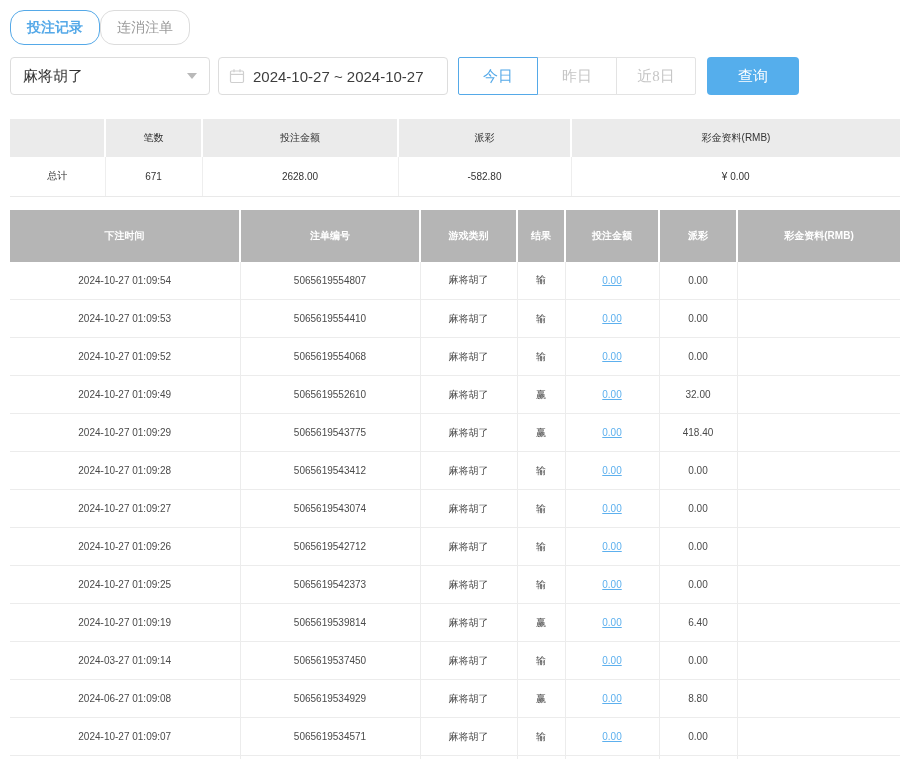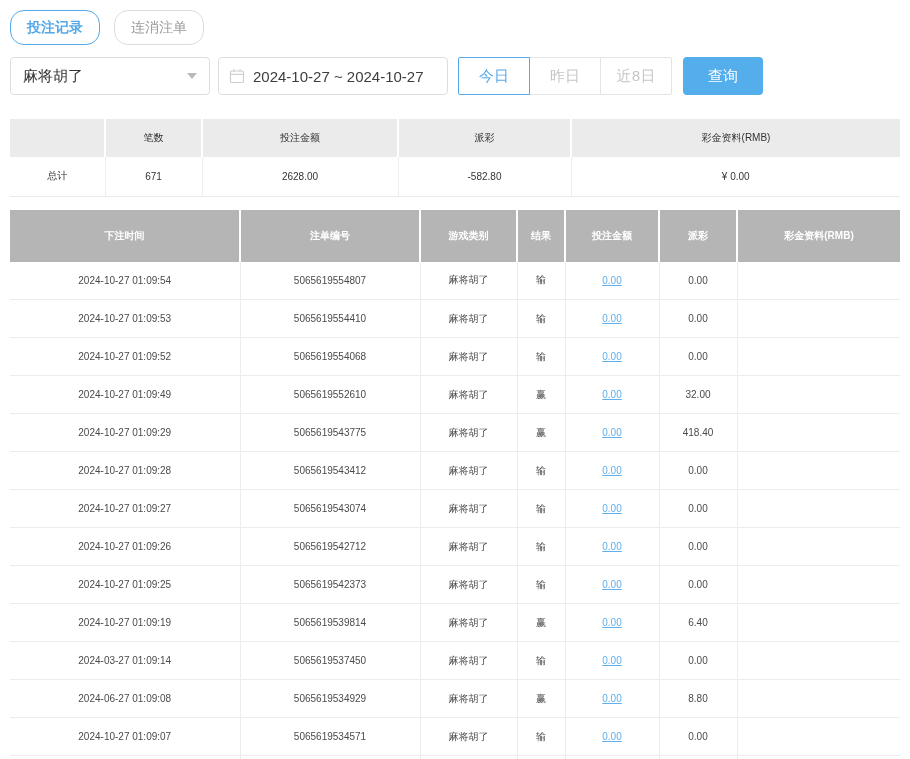--- a/index.html
+++ b/index.html
@@ -14,21 +14,21 @@
   *{box-sizing:border-box;}
   html,body{margin:0;padding:0;}
   body{
     width:910px;height:759px;overflow:hidden;background:#fff;
     font-family:"Liberation Sans","DejaVu Sans",sans-serif;
     color:#444;
   }
   .page{padding:10px;width:910px;}
 
   
-  .tabs-row{display:flex;align-items:center;gap:14px;height:35px;}
+  .tabs-row{display:flex;align-items:center;height:35px;}
   .tab{
     background:#fff;border:1px solid #dcdcdc;border-radius:14px;
     padding:7px 16px;font-size:14px;color:var(--muted);cursor:pointer;
     font-family:inherit;line-height:1.3;
   }
   .tab.active{border-color:var(--accent);color:var(--accent);font-weight:600;}
 
   
   .filter-row{display:flex;align-items:center;margin-top:12px;height:38px;}
   .select{
@@ -40,29 +40,29 @@
     width:0;height:0;border-left:5px solid transparent;border-right:5px solid transparent;
     border-top:6px solid #b9b9b9;display:inline-block;
   }
   .date-input{
     width:230px;height:38px;border:1px solid #ddd;border-radius:4px;
     display:flex;align-items:center;gap:8px;padding:12px 10px;margin-left:8px;
     font-size:15px;color:#3d3d3d;background:#fff;cursor:pointer;white-space:nowrap;
   }
   .btn-group{display:flex;margin-left:10px;}
   .range-btn{
-    width:72px;height:38px;background:#fff;border:1px solid #e3e3e3;
+    width:80px;height:38px;background:#fff;border:1px solid #e3e3e3;
     font-size:15px;color:var(--disabled);cursor:pointer;margin-left:-1px;
-    font-family:Liberation Mono, monospace;position:relative;
+    font-family:Liberation Serif, serif;position:relative;
   }
   .range-btn:first-child{margin-left:0;border-radius:2px 0 0 2px;}
   .range-btn:last-child{border-radius:0 2px 2px 0;}
   .range-btn.active{border-color:var(--accent);color:var(--accent);z-index:2;}
   .query-btn{
-    width:80px;height:38px;margin-left:11px;background:var(--accent-fill);
+    width:92px;height:38px;margin-left:11px;background:var(--accent-fill);
     color:#fff;border:none;border-radius:4px;font-size:15px;cursor:pointer;
     font-family:inherit;
   }
 
   
   table{border-collapse:collapse;table-layout:fixed;width:890px;font-size:10px;}
   .summary-table{margin-top:24px;}
   .summary-table th{
     background:#ebebeb;height:38px;font-weight:400;color:#333;
     border-right:2px solid #fff;text-align:center;

